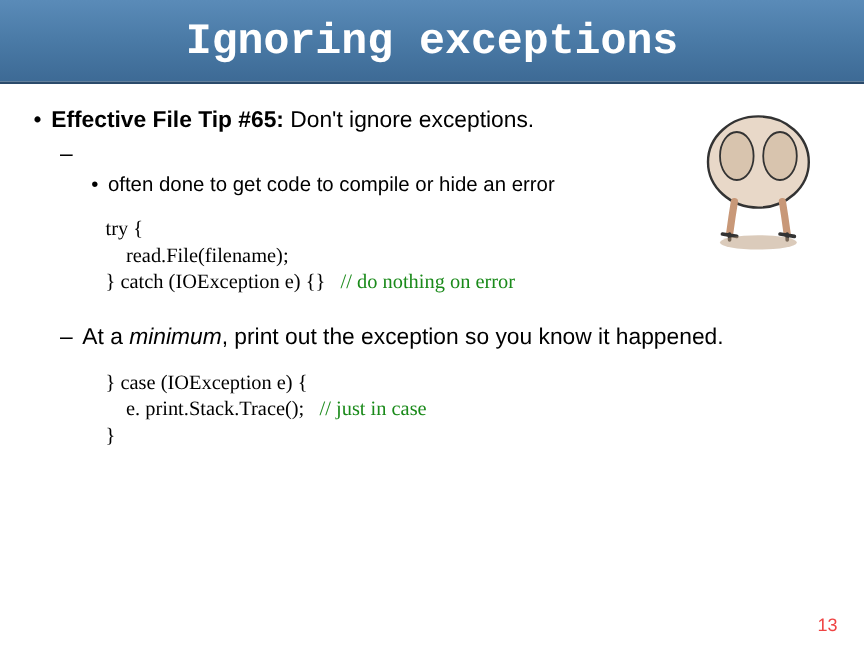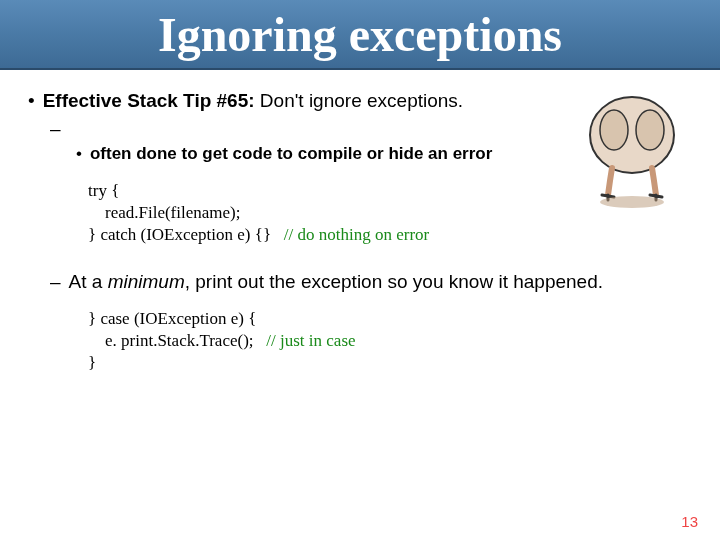--- a/index.html
+++ b/index.html
@@ -15,23 +15,23 @@
     width: 100%;
     height: 70px;
     background: linear-gradient(to bottom, #5a8bb8, #4a7aa6 50%, #3d6a95);
     border-bottom: 2px solid #2a4a6a;
     display: flex;
     align-items: center;
     justify-content: center;
   }
   .title-bar h1 {
     color: #fff;
-    font-size: 48px;
+    font-size: 36px;
     font-weight: bold;
-    font-family: Liberation Serif, serif;
+    font-family: Liberation Mono, monospace;
   }
   .content {
     padding: 18px 28px 10px 28px;
     font-size: 19px;
     line-height: 1.35;
     color: #000;
   }
   .bullet-row {
     display: flex;
     align-items: flex-start;
@@ -50,21 +50,21 @@
     font-size: 19px;
     line-height: 1.35;
   }
   .sub-bullet {
     flex: 0 0 auto;
     margin-left: 48px;
     margin-right: 8px;
     font-size: 17px;
     line-height: 1.35;
   }
-  .sub-text { font-size: 17px; font-weight: bold; }
+  .sub-text { font-size: 17px; }
   .bold { font-weight: bold; }
   .italic { font-style: italic; }
   .mono { font-family: "Courier New", monospace; }
   .code-block {
     font-family: Liberation Serif, serif;
     font-size: 17px;
     white-space: pre;
     margin: 14px 0 22px 60px;
     line-height: 1.3;
   }
@@ -100,21 +100,21 @@
   <path d="M 40 115 L 52 117 M 46 115 L 46 120" stroke="#333" stroke-width="3" fill="none" stroke-linecap="round"></path>
   <path d="M 88 115 L 100 117 M 94 115 L 94 120" stroke="#333" stroke-width="3" fill="none" stroke-linecap="round"></path>
   <ellipse cx="70" cy="122" rx="32" ry="6" fill="#b89878" opacity="0.5"></ellipse>
 </svg>
 
 <div class="content">
 
   <div class="bullet-row">
     <span class="bullet-dot">•</span>
     <span>
-      <span class="bold">Effective Stack Tip #65:</span><span> Don't ignore exceptions.</span>
+      <span class="bold">Effective File Tip #65:</span><span> Don't ignore exceptions.</span>
     </span>
   </div>
 
   <div class="bullet-row">
     <span class="dash">–</span>
   </div>
 
   <div class="bullet-row">
     <span class="sub-bullet">•</span>
     <span class="sub-text">often done to get code to compile or hide an error</span>

